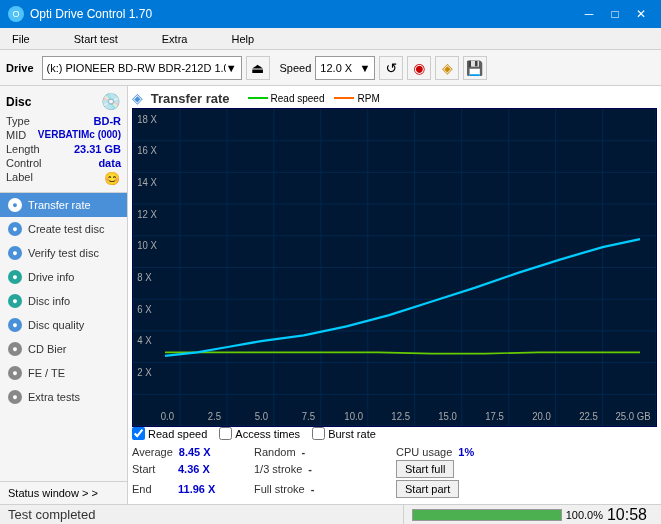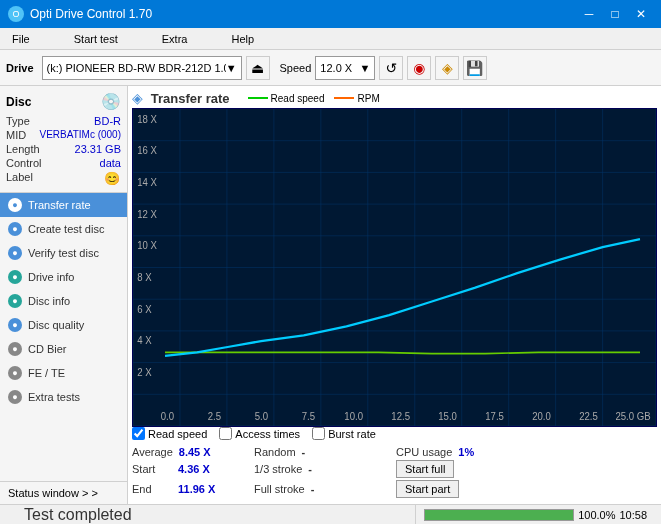--- a/index.html
+++ b/index.html
@@ -91,21 +91,21 @@
     .disc-header {
       display: flex;
       align-items: center;
       justify-content: space-between;
       margin-bottom: 4px;
     }
     .disc-title { font-weight: bold; font-size: 12px; }
     .disc-icon { font-size: 16px; cursor: pointer; }
     .disc-row { display: flex; justify-content: space-between; margin-bottom: 2px; font-size: 11px; }
     .disc-key { color: #333; }
-    .disc-val { color: #0000cc; }
+    .disc-val { color: #0000cc; font-weight: bold; }
     .disc-val.data-link { color: #0000cc; cursor: pointer; }
 
     .nav-section {
       display: flex;
       flex-direction: column;
       flex: 1;
     }
     .nav-item {
       display: flex;
       align-items: center;
@@ -196,22 +196,22 @@
     
     .status-bar {
       height: 20px;
       background: #f0f0f0;
       border-top: 1px solid #d0d0d0;
       display: flex;
       align-items: center;
       gap: 0;
     }
     .status-text {
-      padding: 0 24px;
-      font-size: 16px;
+      padding: 0 8px;
+      font-size: 13px;
       color: #333;
       border-right: 1px solid #d0d0d0;
       height: 100%;
       display: flex;
       align-items: center;
       flex: 1;
     }
     .progress-area {
       display: flex;
       align-items: center;
@@ -223,21 +223,21 @@
       width: 150px;
       height: 12px;
       border: 1px solid #999;
       background: white;
     }
     .progress-bar-inner {
       height: 100%;
       background: #4caf50;
     }
     .progress-text { font-size: 11px; }
-    .time-text { font-size: 11px; padding-right: 6px; }
+    .time-text { font-size: 16px; padding-right: 6px; }
   </style>
 </head>
 <body>
 
 <div class="title-bar">
   <div class="title-bar-left">
     <div class="title-icon">O</div>
     <span class="title-text">Opti Drive Control 1.70</span>
   </div>
   <div class="title-controls">

